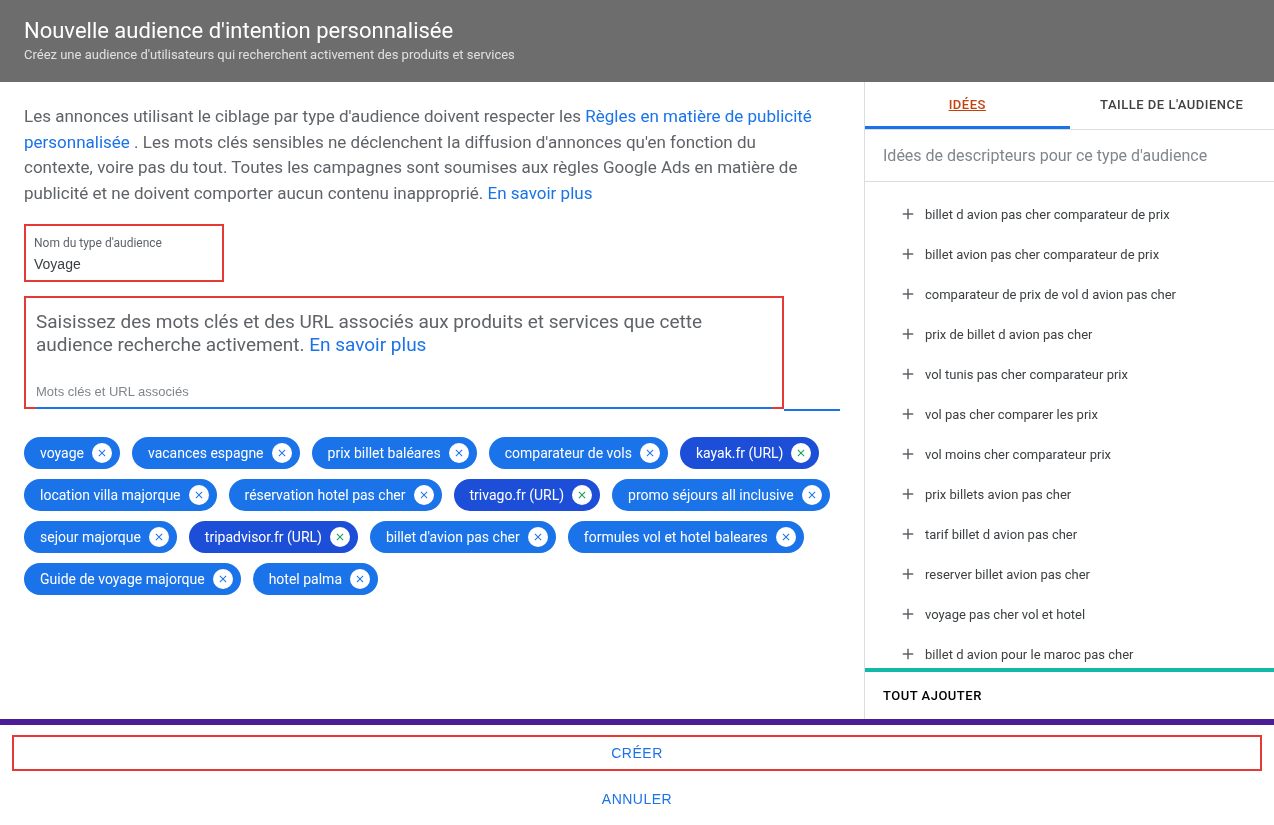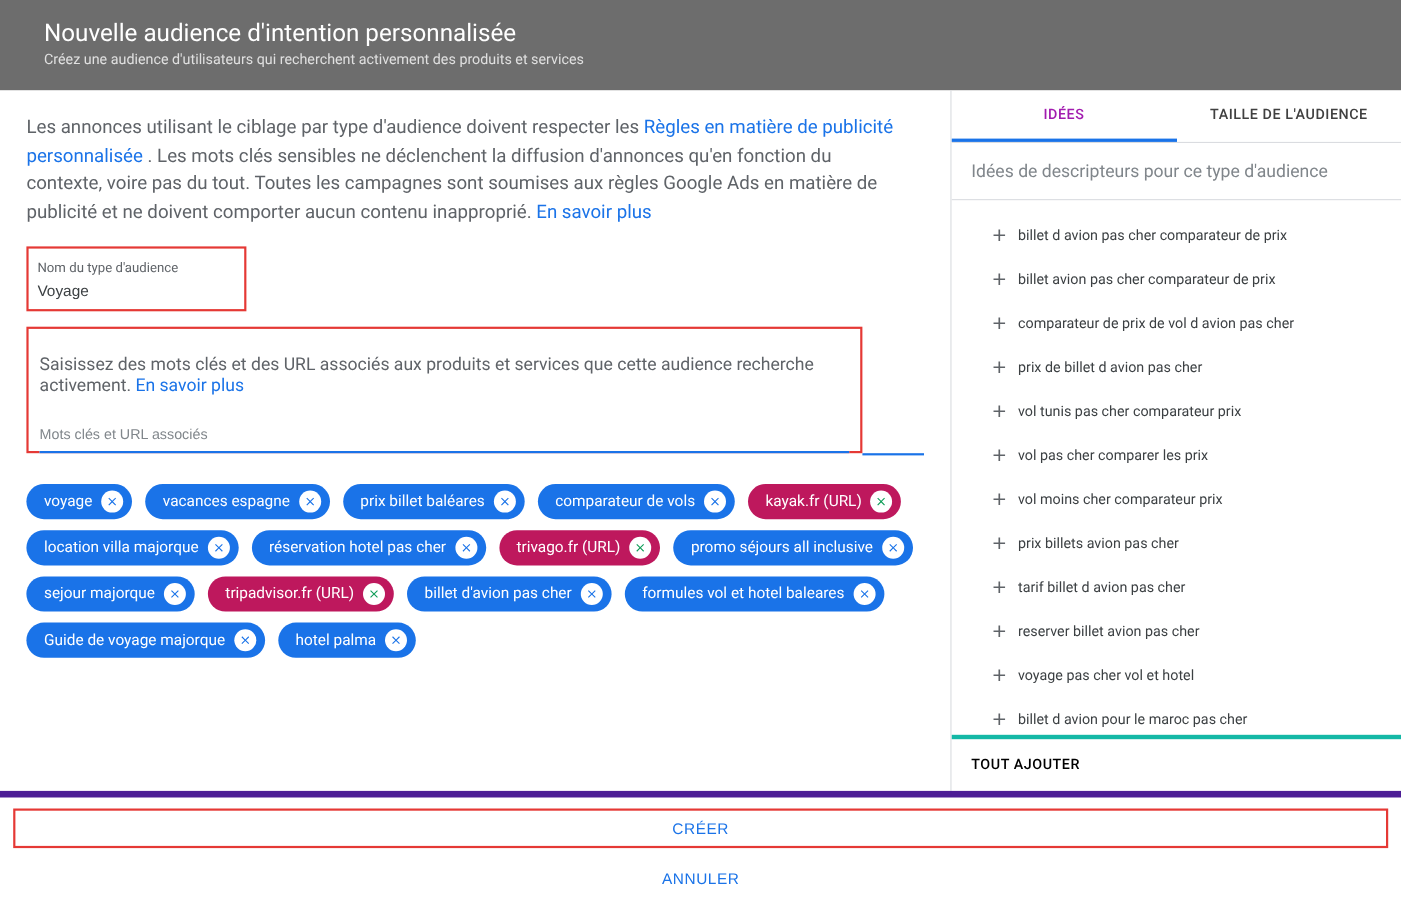--- a/index.html
+++ b/index.html
@@ -10,21 +10,21 @@
     background: #fff;
     width: 1274px;
     height: 825px;
     overflow: hidden;
     display: flex;
     flex-direction: column;
   }
   .header {
     background: #6d6d6d;
     color: #fff;
-    padding: 18px 40px 20px;
+    padding: 18px 24px 20px;
   }
   .header h1 {
     font-size: 22px;
     font-weight: 400;
     margin-bottom: 4px;
   }
   .header p {
     font-size: 13px;
     color: #e0e0e0;
   }
@@ -66,23 +66,22 @@
     color: #3c4043;
     width: 100%;
   }
   .keywords-section {
     border: 2px solid #e53935;
     padding: 12px 10px 0;
     max-width: 760px;
   }
   .keywords-section .instr {
     color: #5f6368;
-    font-size: 16px;
+    font-size: 19px;
     margin-bottom: 28px;
-    margin-top: 10px;
   }
   .keywords-section .instr a { color: #1a73e8; text-decoration: none; }
   .keywords-input {
     border: none;
     outline: none;
     width: 100%;
     font-size: 13px;
     border-bottom: 2px solid #1a73e8;
     padding-bottom: 8px;
     margin-bottom: -2px;
@@ -104,21 +103,21 @@
     display: inline-flex;
     align-items: center;
     background: #1a73e8;
     color: #fff;
     border-radius: 18px;
     padding: 0 8px 0 16px;
     height: 32px;
     font-size: 14px;
     cursor: pointer;
   }
-  .chip.url { background: #be185d; }
+  .chip.url { background: #1d4ed8; }
   .chip .chip-x {
     margin-left: 8px;
     width: 20px;
     height: 20px;
     border-radius: 50%;
     background: #fff;
     display: inline-flex;
     align-items: center;
     justify-content: center;
     color: inherit;
@@ -142,22 +141,23 @@
     align-items: center;
     justify-content: center;
     font-size: 13px;
     font-weight: 500;
     letter-spacing: 0.5px;
     color: #404040;
     cursor: pointer;
     border-bottom: 3px solid transparent;
   }
   .tab.active {
-    color: #a21caf;
+    color: #c2410c;
     border-bottom-color: #1a73e8;
+    text-decoration: underline;
   }
   .ideas-hint {
     padding: 16px 18px;
     color: #80868b;
     font-size: 16px;
     border-bottom: 1px solid #dadce0;
   }
   .ideas-scroll {
     flex: 1;
     overflow-y: auto;

